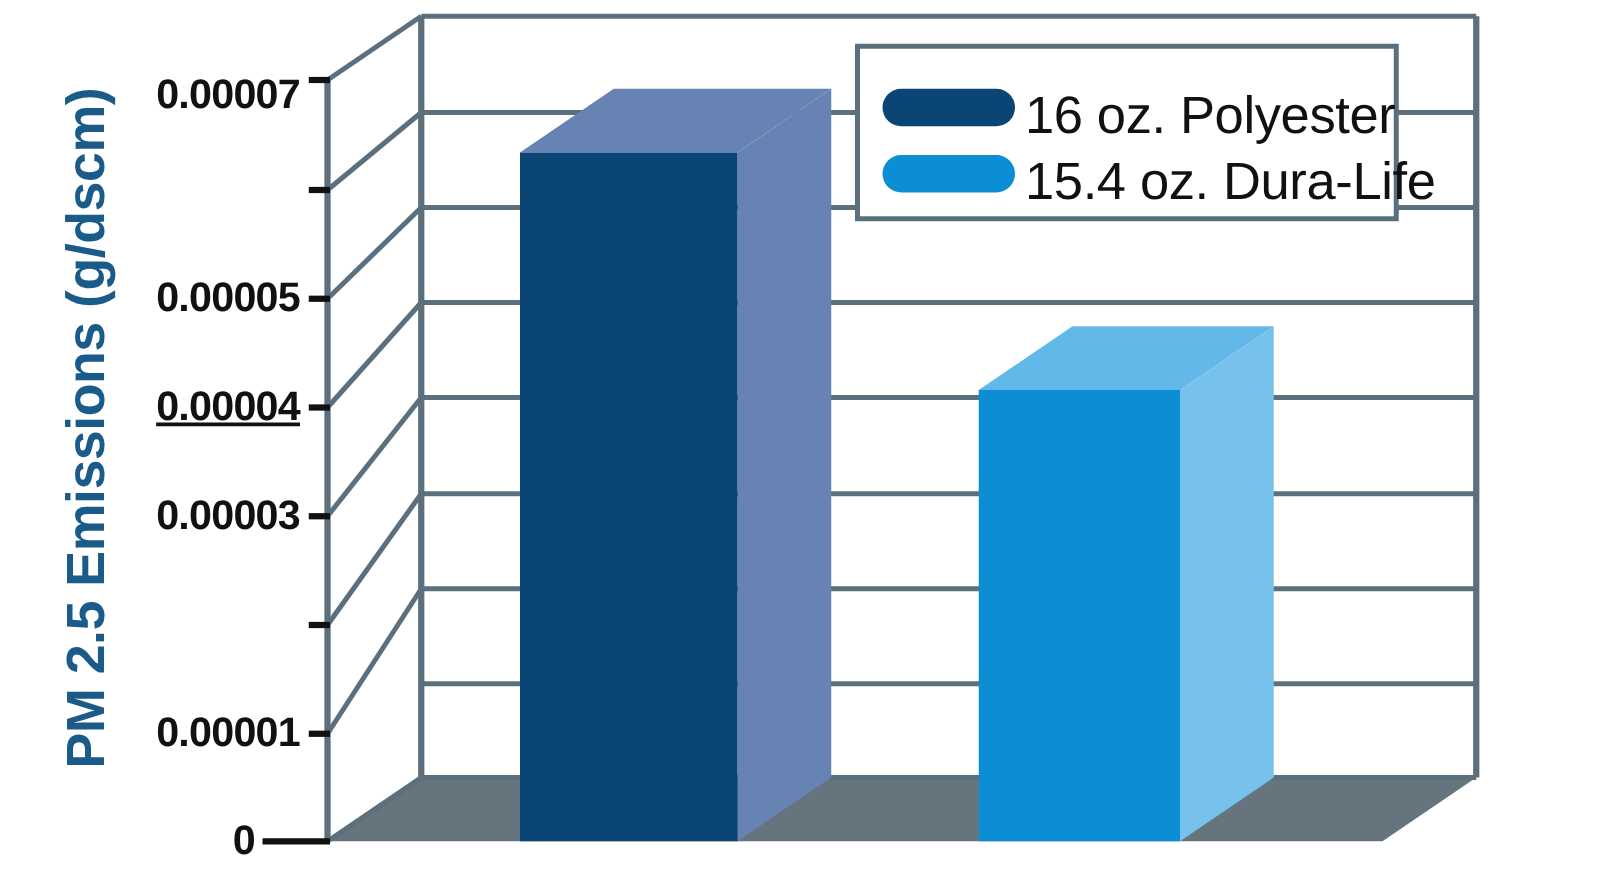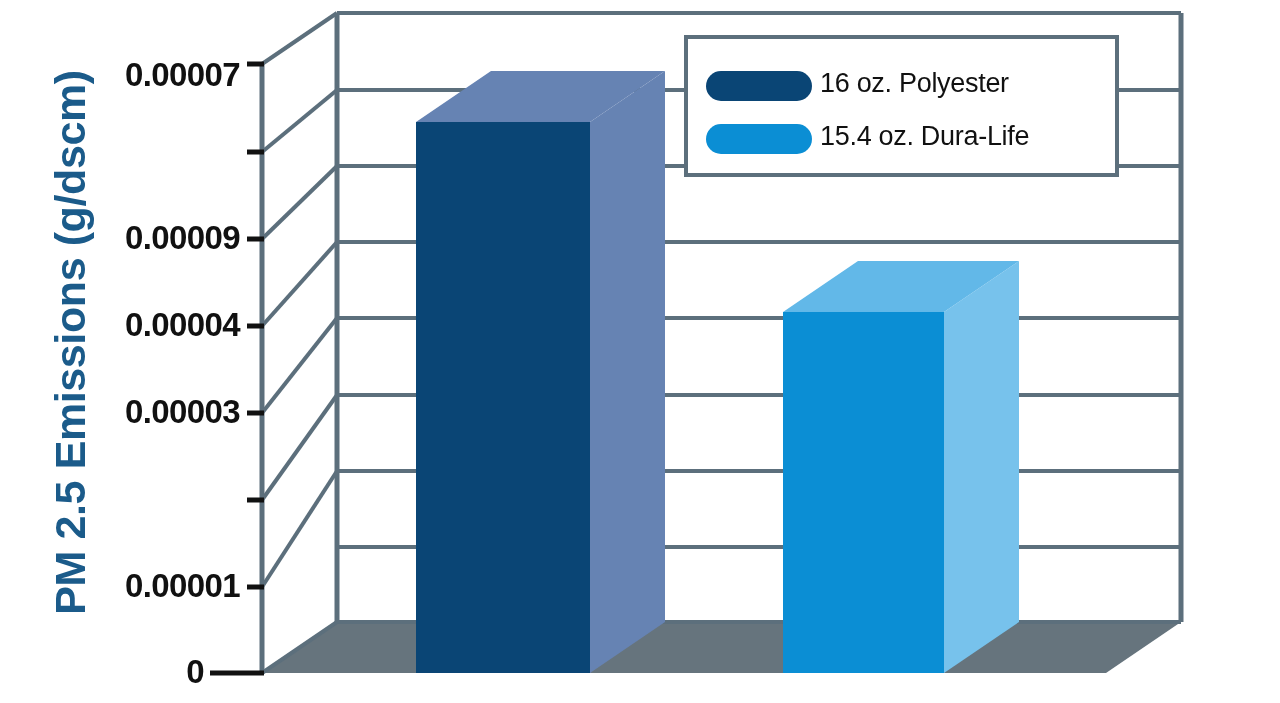--- a/index.html
+++ b/index.html
@@ -25,21 +25,21 @@
     position:absolute;
     text-align:right;
     font-size:33px;
     font-weight:700;
     color:#111111;
     letter-spacing:-0.6px;
     white-space:nowrap;
   }
   .legend-label{
     position:absolute;
-    font-size:27px;
+    font-size:42px;
     font-weight:400;
     color:#111111;
     letter-spacing:-0.3px;
     white-space:nowrap;
   }
 </style>
 </head>
 <body>
 
 <div id="chart-root">
@@ -107,22 +107,22 @@
     <g>
       <rect x="686" y="37" width="431" height="138" fill="#ffffff" stroke="#5c6f7c" stroke-width="4"></rect>
       <rect x="706" y="71" width="106" height="30" rx="15" ry="15" fill="#0a4575"></rect>
       <rect x="706" y="124" width="106" height="30" rx="15" ry="15" fill="#0b8ed4"></rect>
     </g>
   </svg>
 
   <div class="axis-title">PM 2.5 Emissions (g/dscm)</div>
 
   <div class="tick-label" style="left:100px; top:44px;  width:140px;margin-top:12px;">0.00007</div>
-  <div class="tick-label" style="left:100px; top:219px; width:140px;">0.00009</div>
-  <div class="tick-label" style="left:100px; top:306px; width:140px;">0.00004</div>
+  <div class="tick-label" style="left:100px; top:219px; width:140px;">0.00005</div>
+  <div class="tick-label" style="left:100px; top:306px; width:140px;text-decoration:underline;">0.00004</div>
   <div class="tick-label" style="left:100px; top:393px; width:140px;">0.00003</div>
   <div class="tick-label" style="left:100px; top:567px; width:140px;">0.00001</div>
   <div class="tick-label" style="left:100px; top:653px; width:104px;">0</div>
 
   <div class="legend-label" style="left:820px; top:68px;">16 oz. Polyester</div>
   <div class="legend-label" style="left:820px; top:121px;">15.4 oz. Dura-Life</div>
 
 </div>
 
 </body></html>

